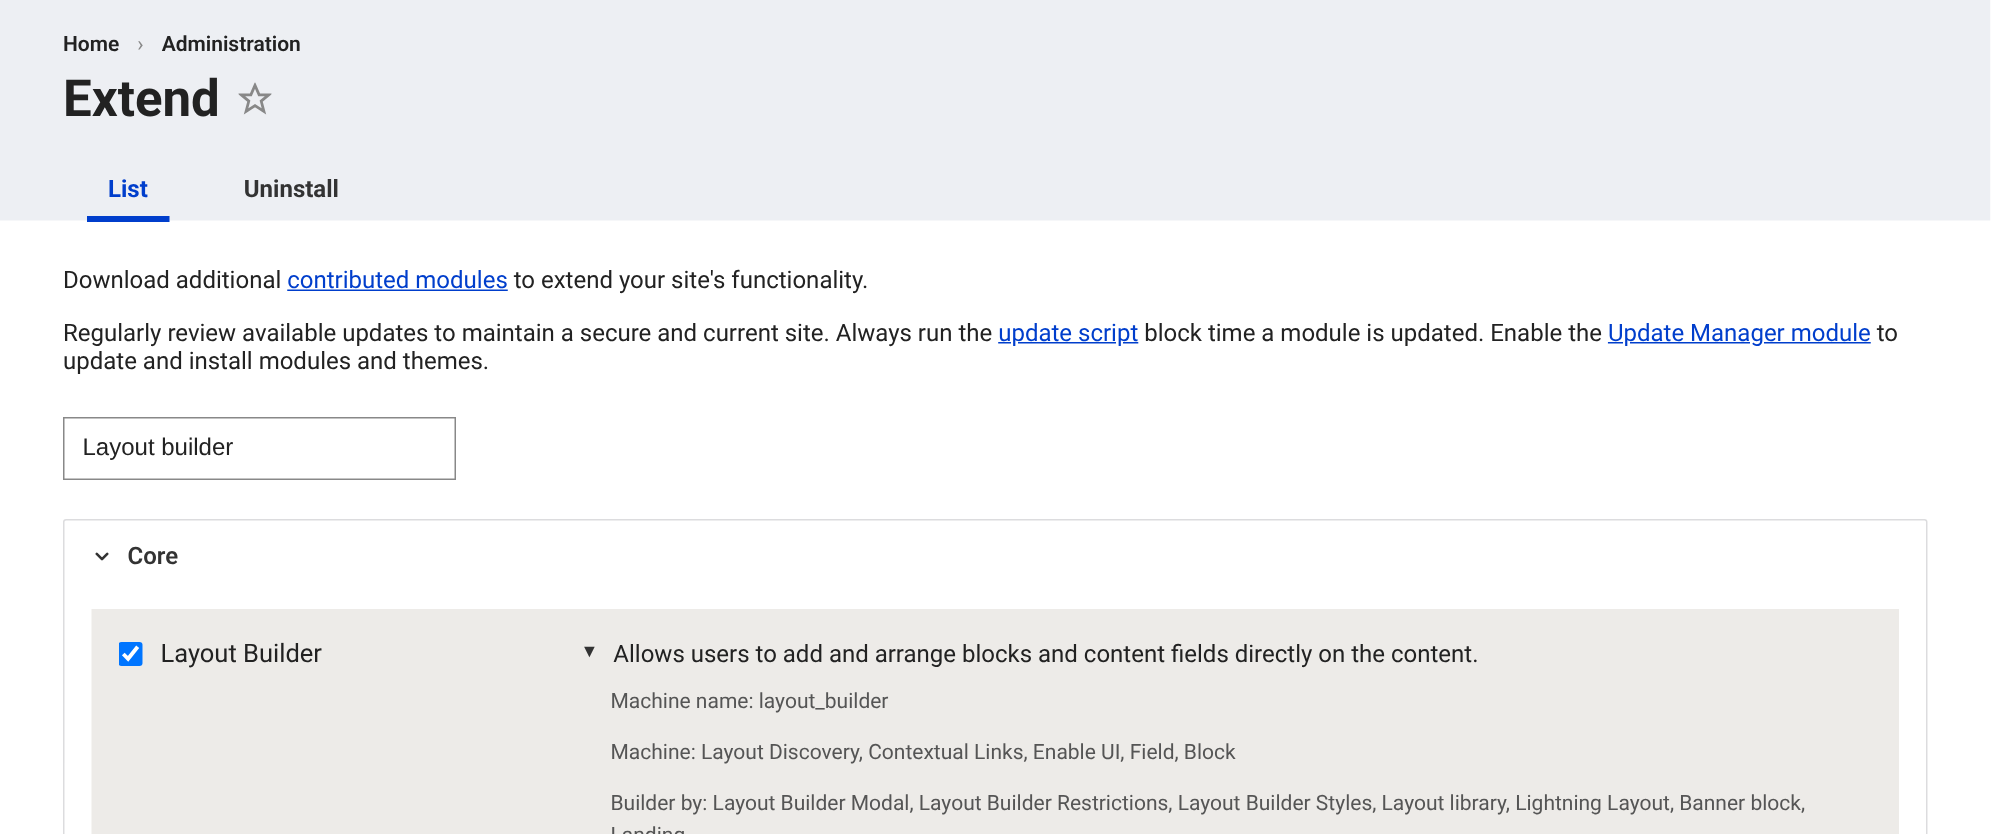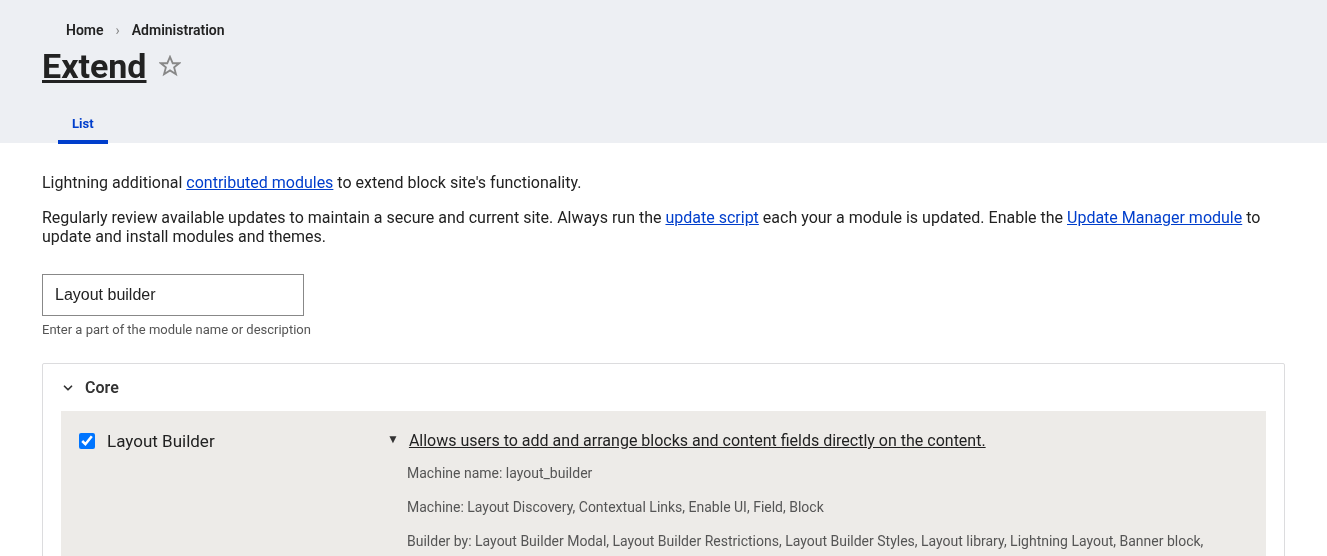--- a/index.html
+++ b/index.html
@@ -14,55 +14,53 @@
       padding: 22px 42px 0 42px;
     }
     .breadcrumb {
       font-size: 14px;
       font-weight: 600;
       color: #333;
       display: flex;
       align-items: center;
       gap: 12px;
       margin-bottom: 8px;
-      margin-left: 24px;
     }
     .breadcrumb a {
       color: #222;
       text-decoration: none;
     }
     .breadcrumb-sep {
       color: #888;
       font-size: 14px;
       font-weight: 400;
     }
     .page-title-row {
       display: flex;
       align-items: center;
       gap: 12px;
       padding-bottom: 18px;
-      text-decoration: underline;
     }
     .page-title {
       font-size: 34px;
       font-weight: 700;
       color: #222;
     }
     .star-icon svg {
       width: 22px;
       height: 22px;
       display: block;
     }
     .tabs {
       display: flex;
       gap: 48px;
       padding: 0 0 0 22px;
     }
     .tab {
-      font-size: 13px;
+      font-size: 16px;
       font-weight: 700;
       color: #333;
       padding: 12px 8px;
       cursor: pointer;
       position: relative;
     }
     .tab.active {
       color: #003ECC;
     }
     .tab.active::after {
@@ -105,21 +103,21 @@
       border-radius: 2px;
       padding: 14px 18px 0 18px;
     }
     .group-header {
       display: flex;
       align-items: center;
       gap: 10px;
       font-size: 16px;
       font-weight: 600;
       color: #333;
-      padding-bottom: 14px;
+      padding-bottom: 26px;
       cursor: pointer;
     }
     .chevron svg {
       width: 14px;
       height: 14px;
       display: block;
     }
     .module-row {
       display: flex;
       background: #edebe8;
@@ -153,21 +151,20 @@
     }
     .disclosure {
       font-size: 12px;
       color: #333;
       line-height: 1.4;
       cursor: pointer;
     }
     .module-summary {
       font-size: 16px;
       color: #222;
-      text-decoration: underline;
     }
     .module-meta {
       font-size: 14px;
       color: #555;
       line-height: 1.5;
       margin-left: 20px;
     }
     .module-meta div {
       margin-top: 13px;
     }
@@ -186,33 +183,33 @@
     <h1 class="page-title">Extend</h1>
     <span class="star-icon">
       <svg viewBox="0 0 24 24" fill="none" stroke="#888" stroke-width="2">
         <polygon points="12,2 15,9 22,9 16.5,13.5 18.5,21 12,16.8 5.5,21 7.5,13.5 2,9 9,9"></polygon>
       </svg>
     </span>
   </div>
 
   <div class="tabs">
     <div class="tab active">List</div>
+    <div class="tab">Uninstall</div>
   </div>
 </div>
 
 <div class="content">
   <p class="intro-p">
-    <span>Lightning additional </span><a href="#" class="link">contributed modules</a><span> to extend block site's functionality.</span>
+    <span>Download additional </span><a href="#" class="link">contributed modules</a><span> to extend your site's functionality.</span>
   </p>
   <p class="intro-p">
-    <span>Regularly review available updates to maintain a secure and current site. Always run the </span><a href="#" class="link">update script</a><span> each your a module is updated. Enable the </span><a href="#" class="link">Update Manager module</a><span> to update and install modules and themes.</span>
+    <span>Regularly review available updates to maintain a secure and current site. Always run the </span><a href="#" class="link">update script</a><span> block time a module is updated. Enable the </span><a href="#" class="link">Update Manager module</a><span> to update and install modules and themes.</span>
   </p>
 
   <input type="text" class="search-box" value="Layout builder" style="">
-  <div class="search-hint">Enter a part of the module name or description</div>
 
   <div class="group">
     <div class="group-header">
       <span class="chevron">
         <svg viewBox="0 0 24 24" fill="none" stroke="#333" stroke-width="3" stroke-linecap="round" stroke-linejoin="round">
           <polyline points="6,9 12,15 18,9"></polyline>
         </svg>
       </span>
       <span>Core</span>
     </div>

